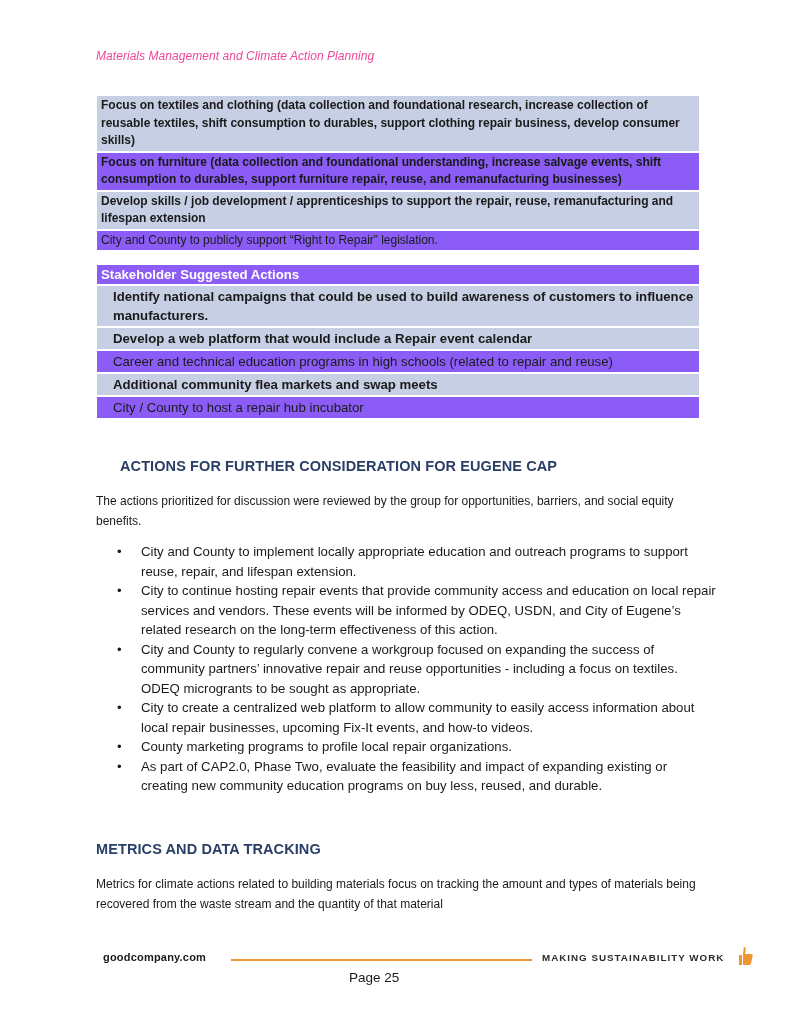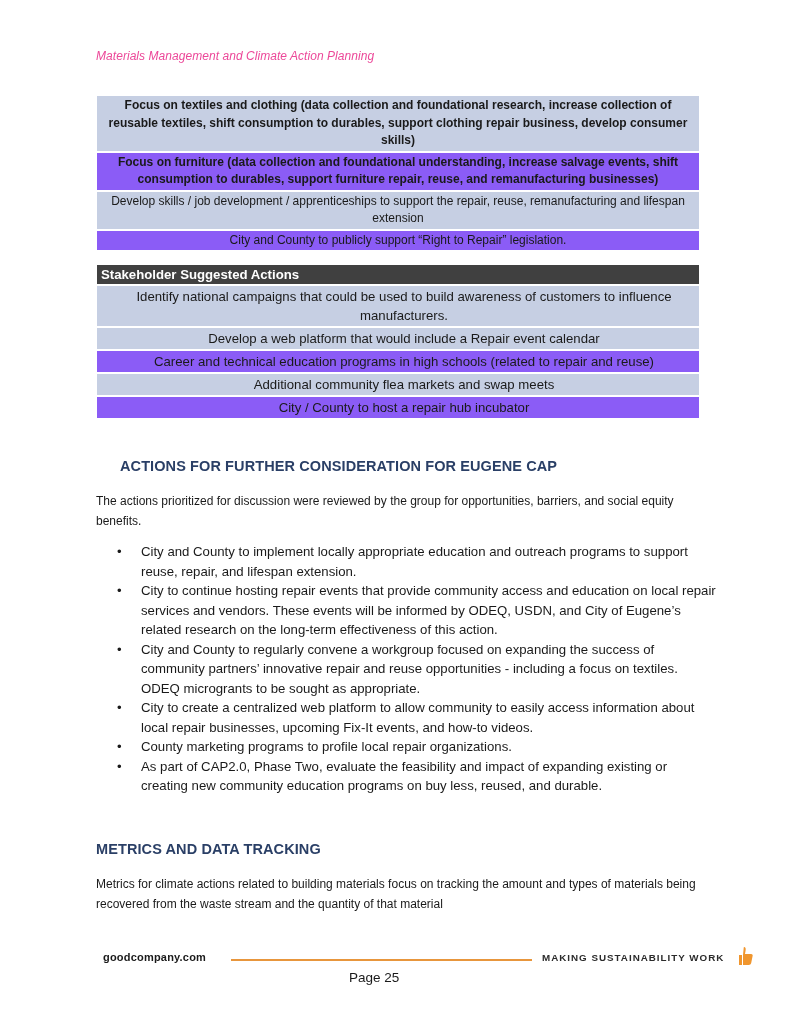--- a/index.html
+++ b/index.html
@@ -2,29 +2,29 @@
 <html><head>
 <meta charset="utf-8">
 <style>
   html, body { margin: 0; padding: 0; background: #ffffff; }
   body { width: 800px; height: 1035px; position: relative; overflow: hidden;
          font-family: "Liberation Sans", "DejaVu Sans", sans-serif; color: #1a1a1a; }
   .running-header { position: absolute; left: 96px; top: 49px; font-size: 12px;
          font-style: italic; color: #ec4899; letter-spacing: 0.05px; }
   .tbl { position: absolute; left: 97px; width: 602px; }
   .tbl .row { box-sizing: border-box; padding: 1px 4px 1px 4px; font-size: 12.2px; line-height: 18px;
-         margin-bottom: 2px; color: #1a1a1a; text-align: center; }
-  .tbl .row.dark { background: #c6cfe3; }
+         margin-bottom: 2px; color: #1a1a1a; }
+  .tbl .row.dark { background: #c6cfe3; font-weight: bold; }
   .tbl .row.light { background: #8b5cf6; }
   .tbl .row.bold { font-weight: bold; }
   .tbl1 { top: 96px; }
   .tbl1 .row { font-size: 12px; line-height: 17.5px; }
   .tbl2 { top: 265px; }
   .tbl2 .row { font-size: 13.2px; line-height: 19px; padding-left: 16px; }
-  .tbl2 .hdr { background: #404040; color: #ffffff; font-weight: bold; font-size: 13.2px;
+  .tbl2 .hdr { background: #8b5cf6; color: #ffffff; font-weight: bold; font-size: 13.2px;
          line-height: 19px; padding: 0 4px; margin-bottom: 2px; }
   .h2 { position: absolute; left: 96px; font-size: 14.5px; font-weight: bold; color: #2a3f66;
          letter-spacing: 0.1px; }
   .para { position: absolute; left: 96px; width: 610px; font-size: 12px; line-height: 19.5px; color: #1a1a1a; }
   .bullets { position: absolute; left: 96px; top: 542px; width: 620px; margin: 0; padding: 0; list-style: none; }
   .bullets li { position: relative; padding-left: 45px; font-size: 13.2px; line-height: 19.5px; color: #1a1a1a; margin-bottom: 0; }
   .bullets li .dot { position: absolute; left: 21px; top: 0; }
   .footer-url { position: absolute; left: 103px; top: 951px; font-size: 11px; font-weight: bold; color: #1a1a1a; letter-spacing: 0.2px; }
   .footer-line { position: absolute; left: 231px; top: 959px; width: 301px; height: 2px; background: #e8963c; }
   .footer-tag { position: absolute; left: 542px; top: 952px; font-size: 9.8px; font-weight: bold; color: #2b2b2b; letter-spacing: 1px; }

